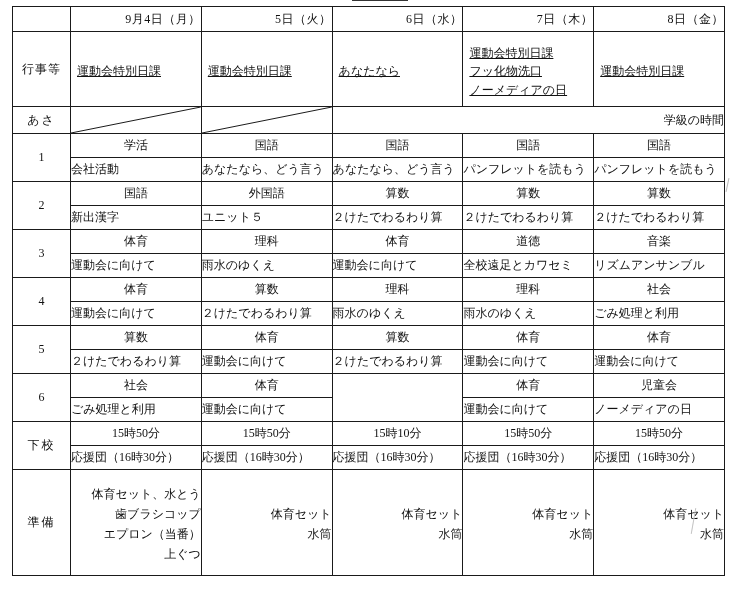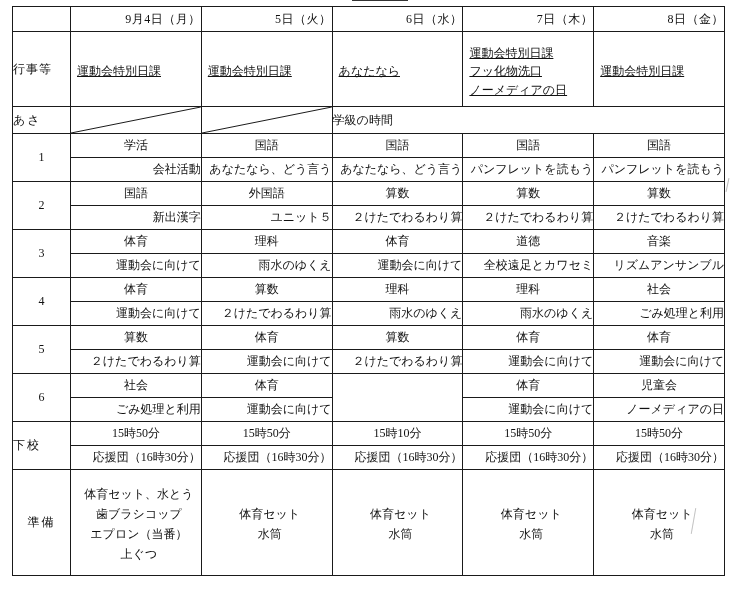--- a/index.html
+++ b/index.html
@@ -39,21 +39,21 @@
   col.c0 { width: 58px; }
   col.cd { width: 130.8px; }
 
   .hdr {
     text-align: right;
     height: 24px;
     font-size: 13px;
     letter-spacing: 0.5px;
   }
   .rowlabel {
-    text-align: left;
+    text-align: center;
     font-size: 13px;
     letter-spacing: 2px;
   }
   .rowlabel.vert {
     letter-spacing: 1px;
   }
   .cell {
     text-align: center;
     height: 23px;
     font-size: 12.5px;
@@ -72,21 +72,21 @@
     padding-top: 5px;
     line-height: 1.55;
     text-align: left;
     padding-left: 6px;
     text-decoration: underline;
   }
   .asa {
     height: 26px;
   }
   .asa-merge {
-    text-align: left;
+    text-align: right;
     font-size: 13px;
     position: relative;
     height: 26px;
     margin-top: 10px;
   }
   .slash-cell {
     position: relative;
     padding: 0;
   }
   .slash-cell svg {
@@ -96,32 +96,32 @@
   }
   .period-label {
     text-align: center;
     font-size: 13px;
   }
   .subj {
     text-align: center;
     height: 23px;
   }
   .detail {
-    text-align: right;
+    text-align: left;
     height: 23px;
     font-size: 12px;
   }
   .gekou td {
     height: 23px;
   }
   .prep td {
     vertical-align: top;
   }
   .prep .cell {
-    text-align: center;
+    text-align: right;
     padding-left: 6px;
     padding-top: 5px;
     line-height: 1.65;
     height: auto;
   }
   .prep .rowlabel {
     text-align: center;
     vertical-align: middle;
   }
   .topmark {

